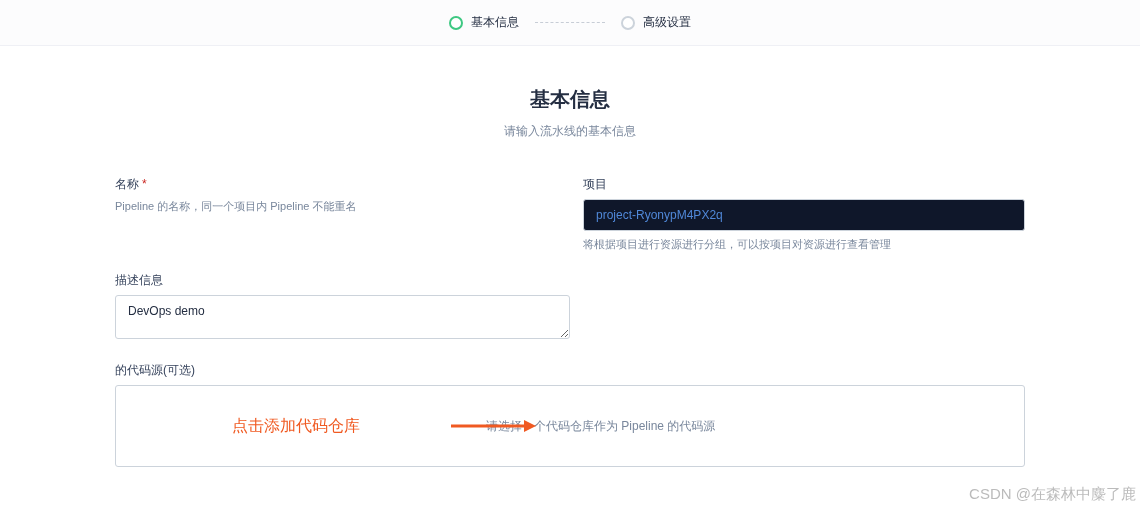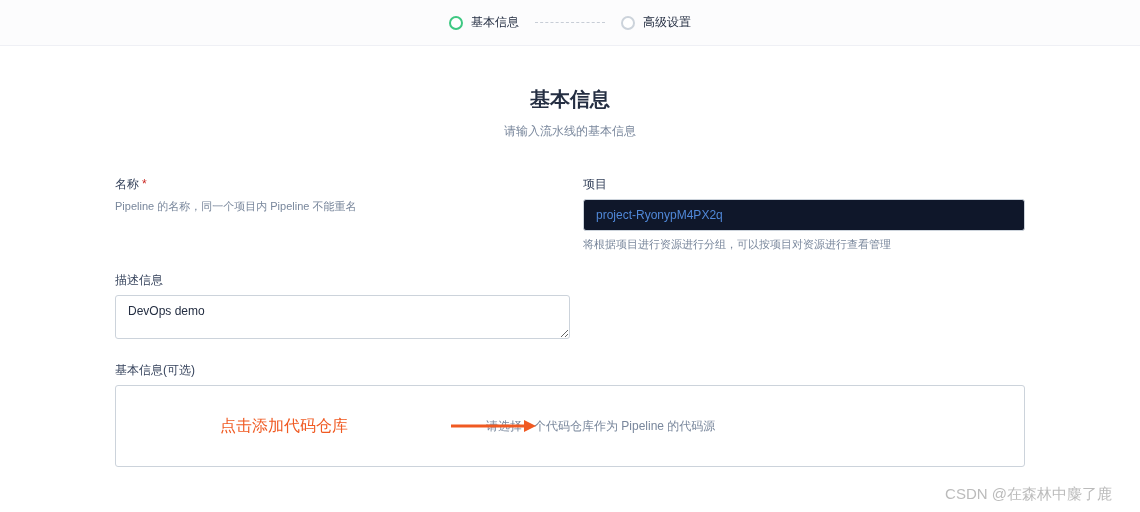--- a/index.html
+++ b/index.html
@@ -124,37 +124,37 @@
       position: relative;
       display: flex;
       align-items: center;
       min-height: 82px;
     }
     .annotation {
       color: #f05a22;
       font-size: 16px;
       font-weight: 500;
       position: absolute;
-      left: 104px;
+      left: 116px;
     }
     .arrow-svg {
       position: absolute;
       left: 330px;
       top: 50%;
       transform: translateY(-50%);
     }
     .repo-placeholder {
       color: #79879c;
       font-size: 12px;
       margin-left: 340px;
     }
     .watermark {
       position: fixed;
       bottom: 8px;
-      right: 28px;
+      right: 4px;
       color: rgba(120,120,120,0.5);
       font-size: 15px;
       pointer-events: none;
     }
   </style>
 </head>
 <body>
 
 <div class="steps-header">
   <div class="step">
@@ -187,21 +187,21 @@
   </div>
 
   <div class="form-row">
     <div class="form-col">
       <label class="form-label">描述信息</label>
       <textarea class="form-textarea" style="">DevOps demo</textarea>
     </div>
   </div>
 
   <div>
-    <label class="form-label">基本信息(可选)</label>
+    <label class="form-label">的代码源(可选)</label>
     <div class="repo-box">
       <span class="annotation">点击添加代码仓库</span>
       <svg class="arrow-svg" width="90" height="24">
         <line x1="5" y1="12" x2="78" y2="12" stroke="#f05a22" stroke-width="3"></line>
         <polygon points="78,6 90,12 78,18" fill="#f05a22"></polygon>
       </svg>
       <span class="repo-placeholder">请选择一个代码仓库作为 Pipeline 的代码源</span>
     </div>
   </div>
 </div>

